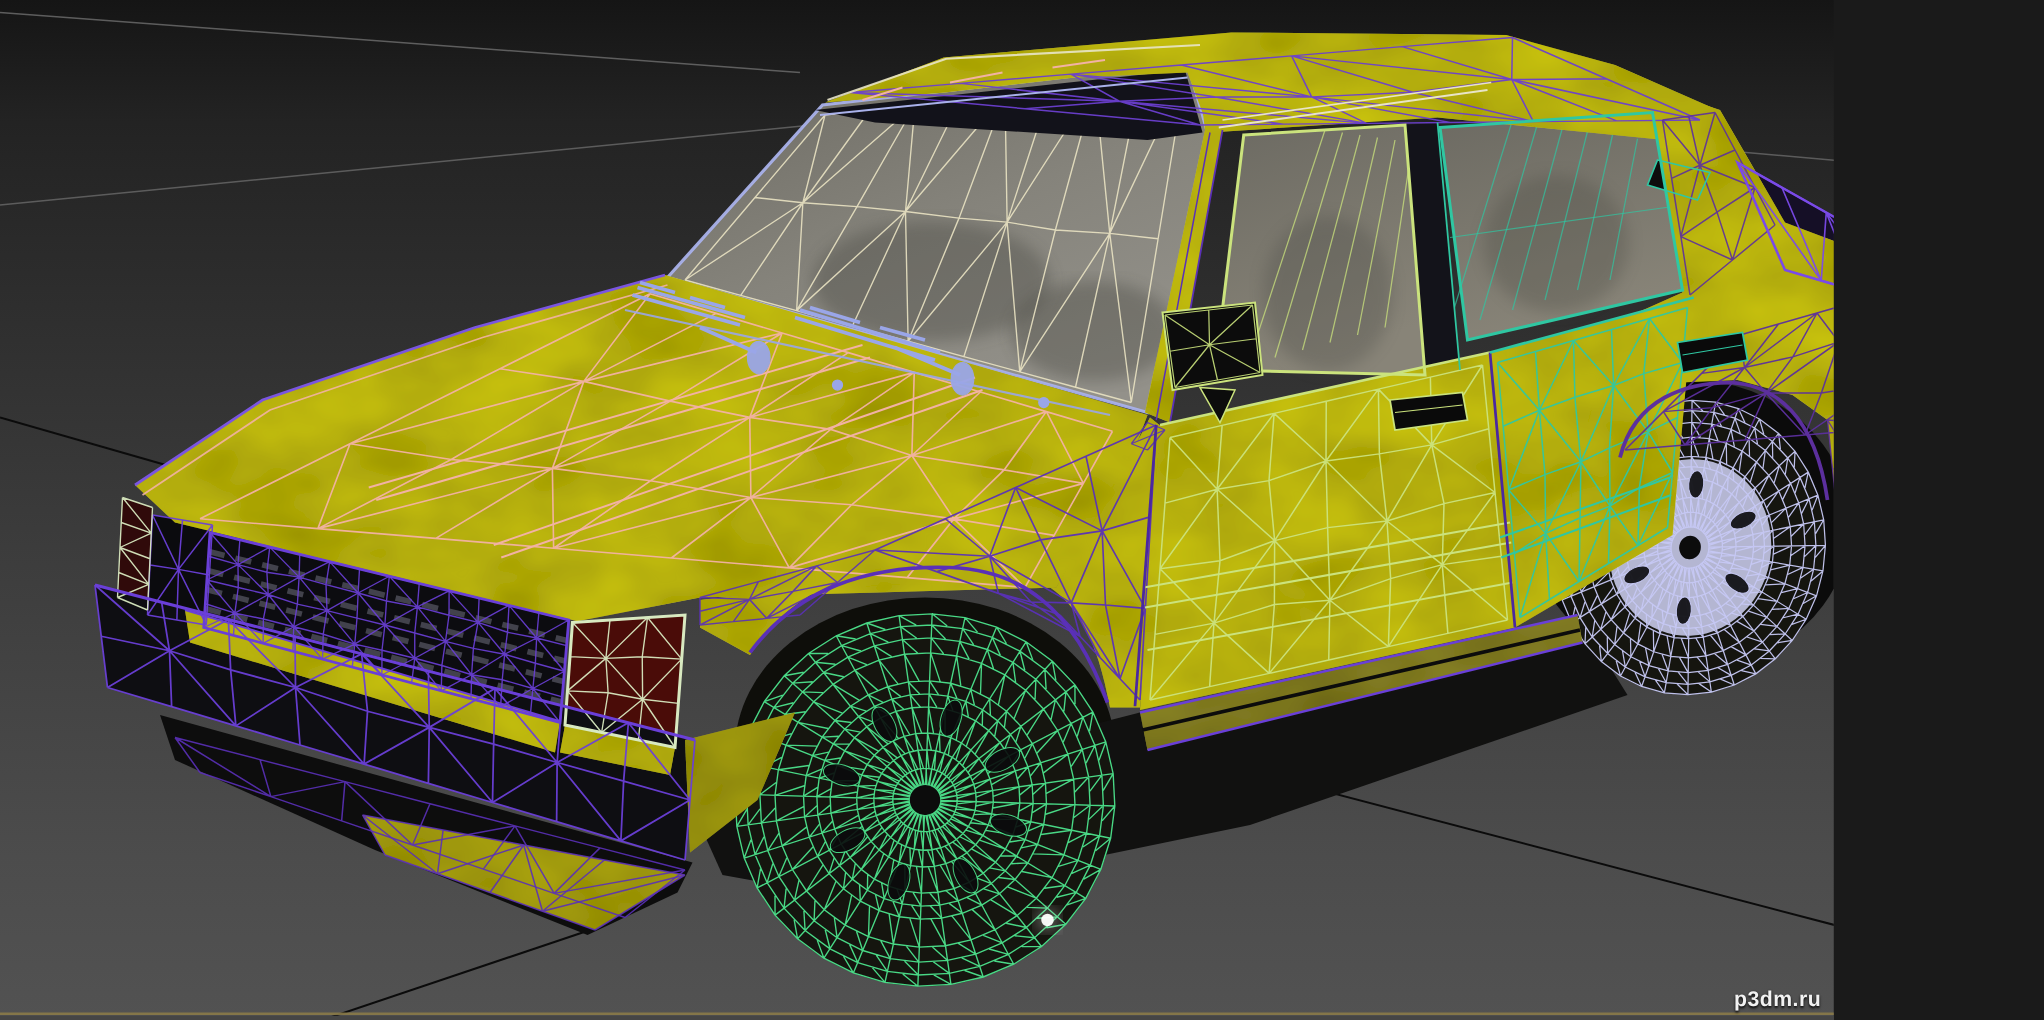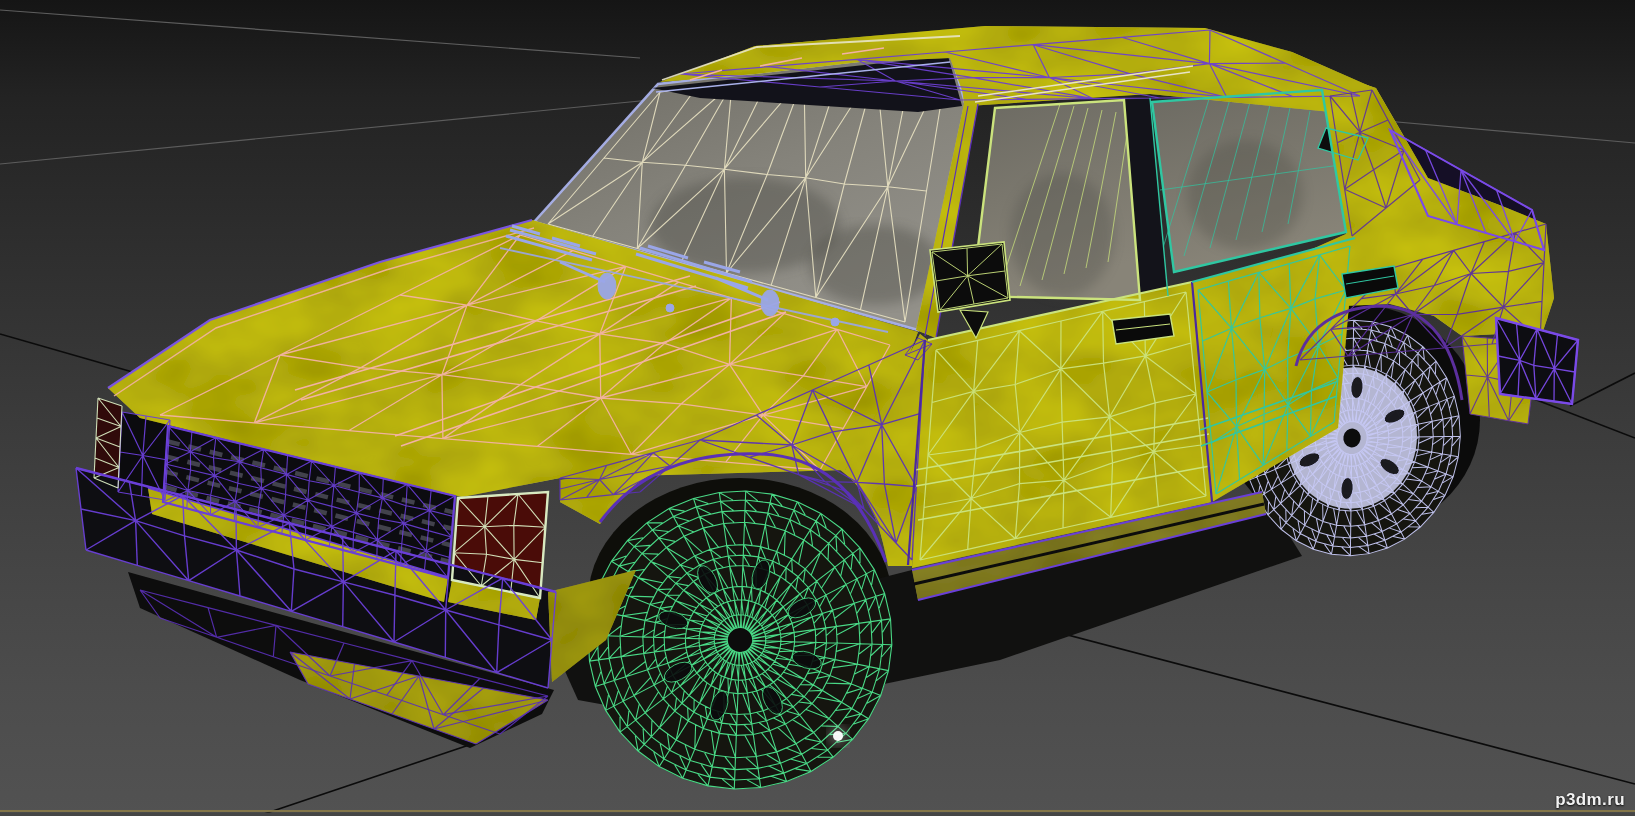--- a/index.html
+++ b/index.html
@@ -1,17 +1,17 @@
 <!DOCTYPE html>
 <html><head>
 <meta charset="utf-8">
 <style>
   html,body{margin:0;padding:0;background:#1a1a1a;}
   .viewport{
-    position:relative;width:1635px;height:816px;overflow:hidden;
+    position:relative;width:1467px;height:816px;overflow:hidden;
     background:linear-gradient(180deg,#151515 0%,#232323 12%,#2e2e2e 30%,#3a3a3a 50%,#444444 68%,#4c4c4c 84%,#525252 100%);
     font-family:"Liberation Sans",sans-serif;
   }
   .viewport svg{position:absolute;left:0;top:0;}
   .watermark{
     position:absolute;right:10px;bottom:6px;
     font:bold 17px "Liberation Sans",sans-serif;
     color:#f2f2f2;letter-spacing:.4px;
     text-shadow:0 1px 2px rgba(0,0,0,.85), 0 0 1px rgba(0,0,0,.6);
     user-select:none;

